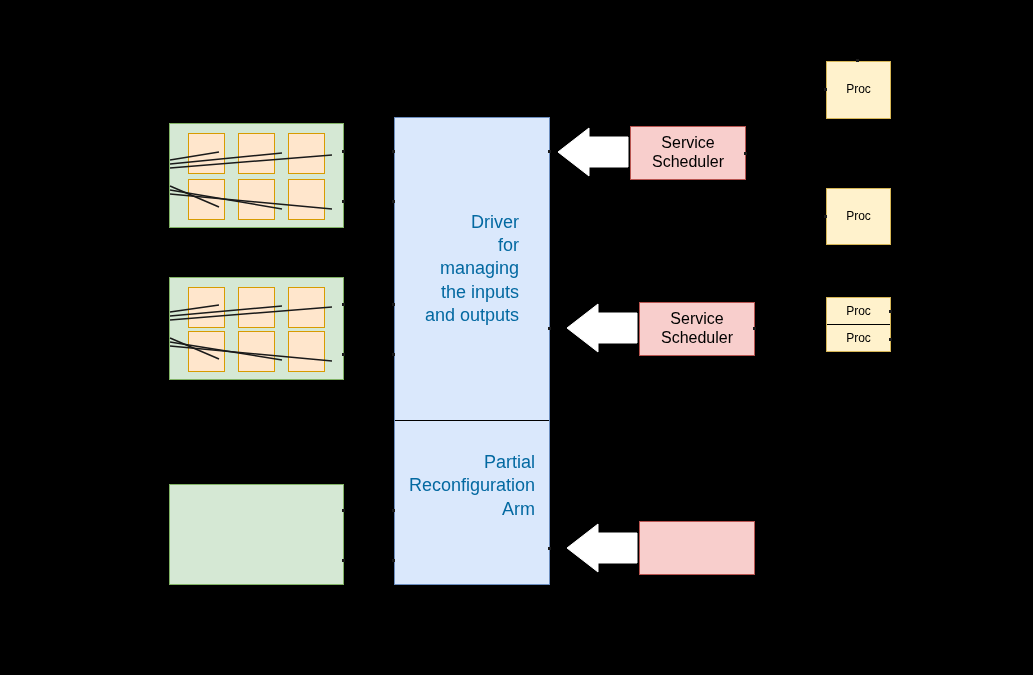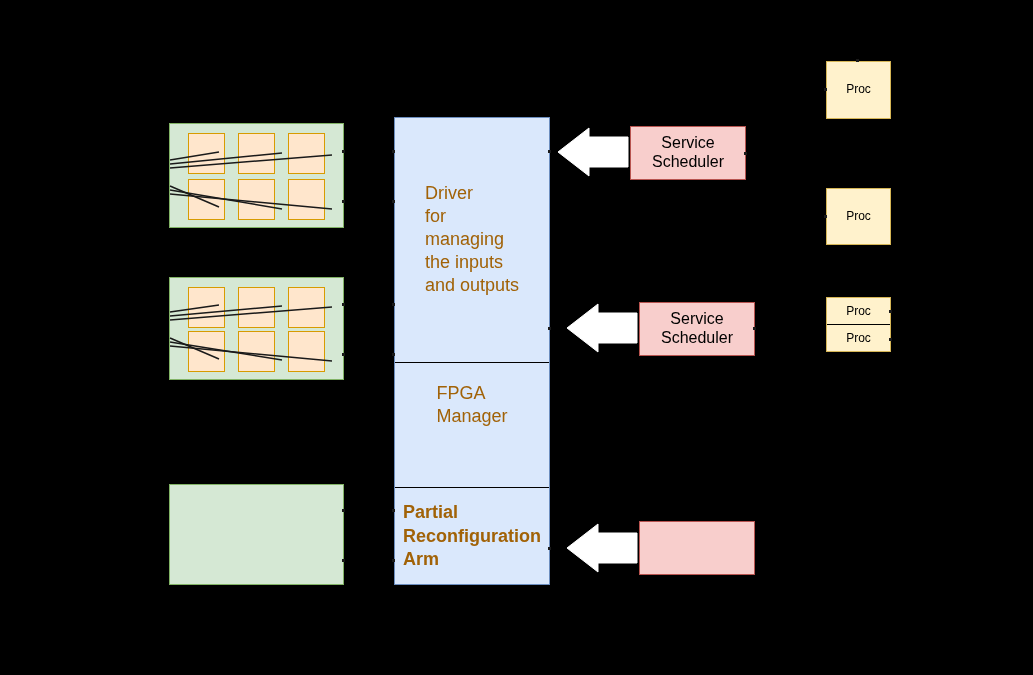--- a/index.html
+++ b/index.html
@@ -46,22 +46,22 @@
     position: absolute;
     box-sizing: border-box;
     display: flex;
     flex-direction: column;
   }
   .driver-cell {
     box-sizing: border-box;
     display: flex;
     align-items: center;
     justify-content: center;
-    text-align: left;
-    color: #a16207;
+    text-align: right;
+    color: #0369a1;
     font-size: 18px;
     line-height: 1.28;
     white-space: pre-line;
     margin-top: 40px;
   }
   .driver-cell + .driver-cell {
     border-top: 1px solid #000000;
   }
 
   
@@ -136,23 +136,21 @@
 
   <div class="node fpga-region" style="left:169px; top:484px; width:175px; height:101px;">
   </div>
 
   <div class="driver-stack" style="left:394px; top:117px; width:156px; height:468px;">
     <div class="driver-cell" style="height:222px;">Driver
 for
 managing
 the inputs
 and outputs</div>
-    <div class="driver-cell" style="height:115px;">FPGA
-Manager</div>
-    <div class="driver-cell" style="height:131px;font-weight:bold;">Partial
+    <div class="driver-cell" style="height:131px;">Partial
 Reconfiguration
 Arm</div>
   </div>
 
   <div class="node scheduler" style="left:630px; top:126px; width:116px; height:54px;">Service
 Scheduler</div>
 
   <div class="node scheduler" style="left:639px; top:302px; width:116px; height:54px;">Service
 Scheduler</div>
 

